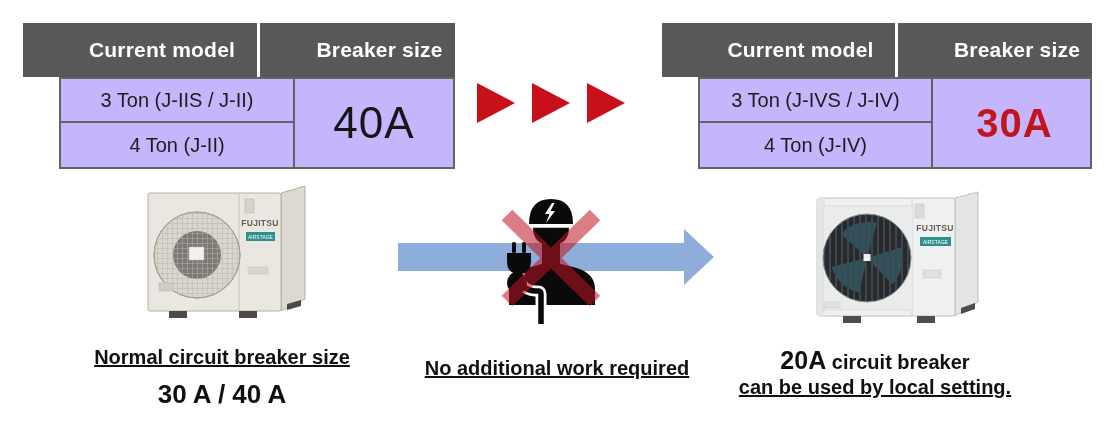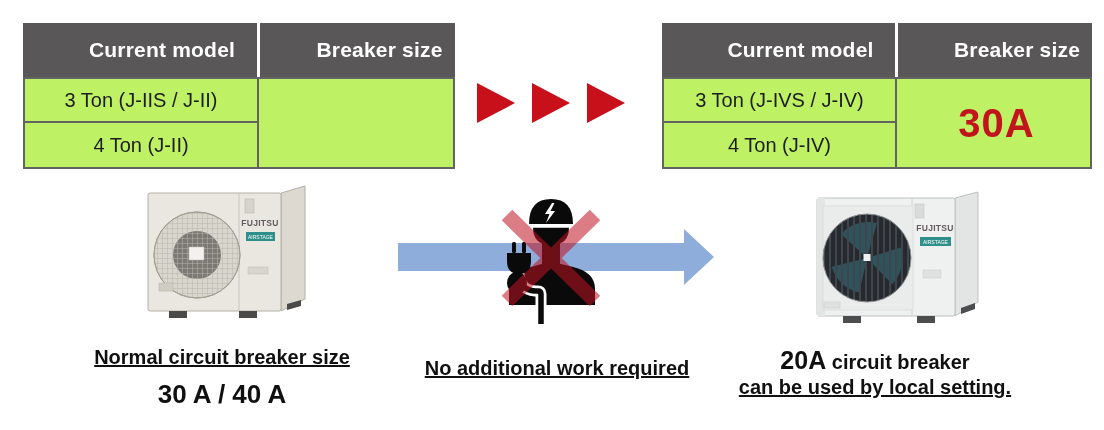--- a/index.html
+++ b/index.html
@@ -9,21 +9,21 @@
   }
   
   .mtable{position:absolute;}
   .thead{display:grid;grid-template-columns:234px 1fr;column-gap:3px;height:54px;}
   .thead .th{
     background:var(--header-bg,#595757);color:#fff;font-weight:700;font-size:21px;
     display:flex;align-items:center;justify-content:center;letter-spacing:.2px;padding-left:44px;
   }
   .tbody{
     display:grid;grid-template-columns:234px 1fr;grid-template-rows:44px 44px;
-    border:2px solid var(--table-border,#636363);background:#bef264;
+    border:2px solid var(--table-border,#636363);background:#c4b5fd;margin-left:36px;
   }
   .cell{
     display:flex;align-items:center;justify-content:center;font-size:20px;color:#1c1c1c;
   }
   .cell.cr1{grid-area:1/1;border-bottom:2px solid var(--table-border,#636363);
             border-right:2px solid var(--table-border,#636363);}
   .cell.cr2{grid-area:2/1;border-right:2px solid var(--table-border,#636363);}
   .breaker{
     grid-area:1/2/3/3;display:flex;align-items:center;justify-content:center;
   }
@@ -50,20 +50,21 @@
 <div class="canvas">
 
   <div class="mtable" style="left:23px;top:23px;width:432px;">
     <div class="thead">
       <div class="th">Current model</div>
       <div class="th">Breaker size</div>
     </div>
     <div class="tbody">
       <div class="cell cr1">3 Ton (J-IIS / J-II)</div>
       <div class="cell cr2">4 Ton (J-II)</div>
+      <div class="breaker bk40">40A</div>
     </div>
   </div>
 
   <div class="tri-group">
     <div class="tri"></div>
     <div class="tri"></div>
     <div class="tri"></div>
   </div>
 
   <div class="mtable" style="left:662px;top:23px;width:430px;">

